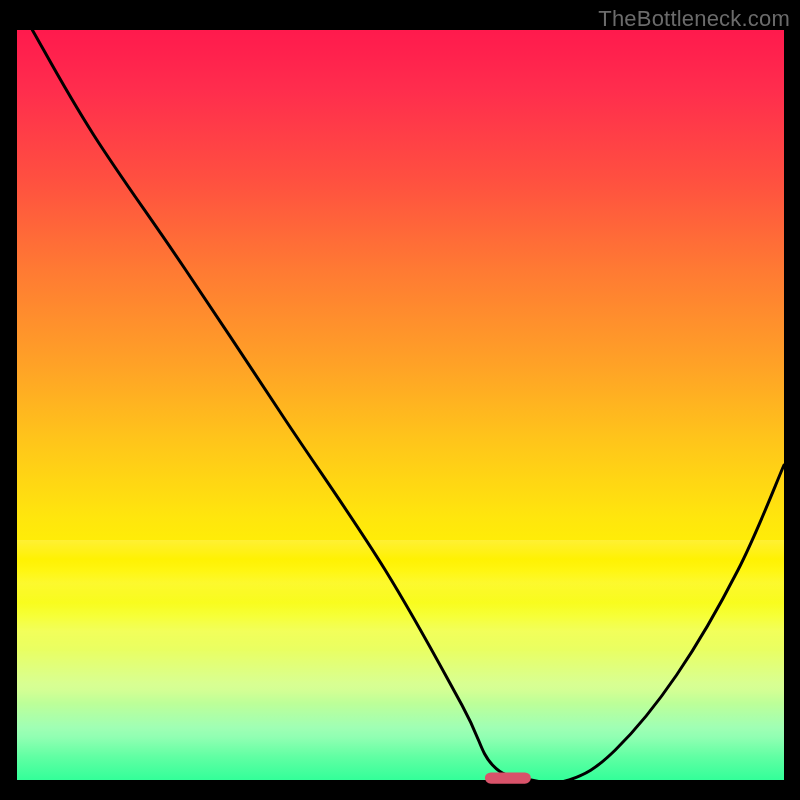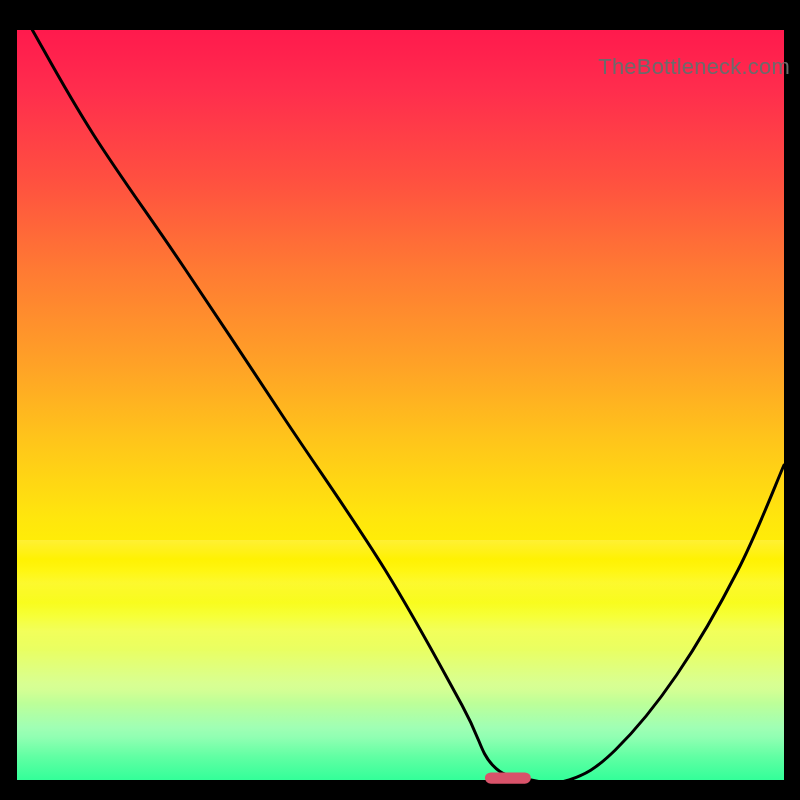--- a/index.html
+++ b/index.html
@@ -14,21 +14,20 @@
   }
   .watermark {
     position: absolute;
     top: 6px;
     right: 10px;
     color: #6b6b6b;
     font-size: 22px;
     font-weight: 500;
     letter-spacing: 0.2px;
     z-index: 10;
-    margin-top: 48px;
   }
   .plot-area {
     position: absolute;
     left: 17px;
     top: 30px;
     width: 767px;
     height: 750px;
     background: linear-gradient(to bottom,
       #ff1a4d 0%,
       #ff2d4d 8%,

